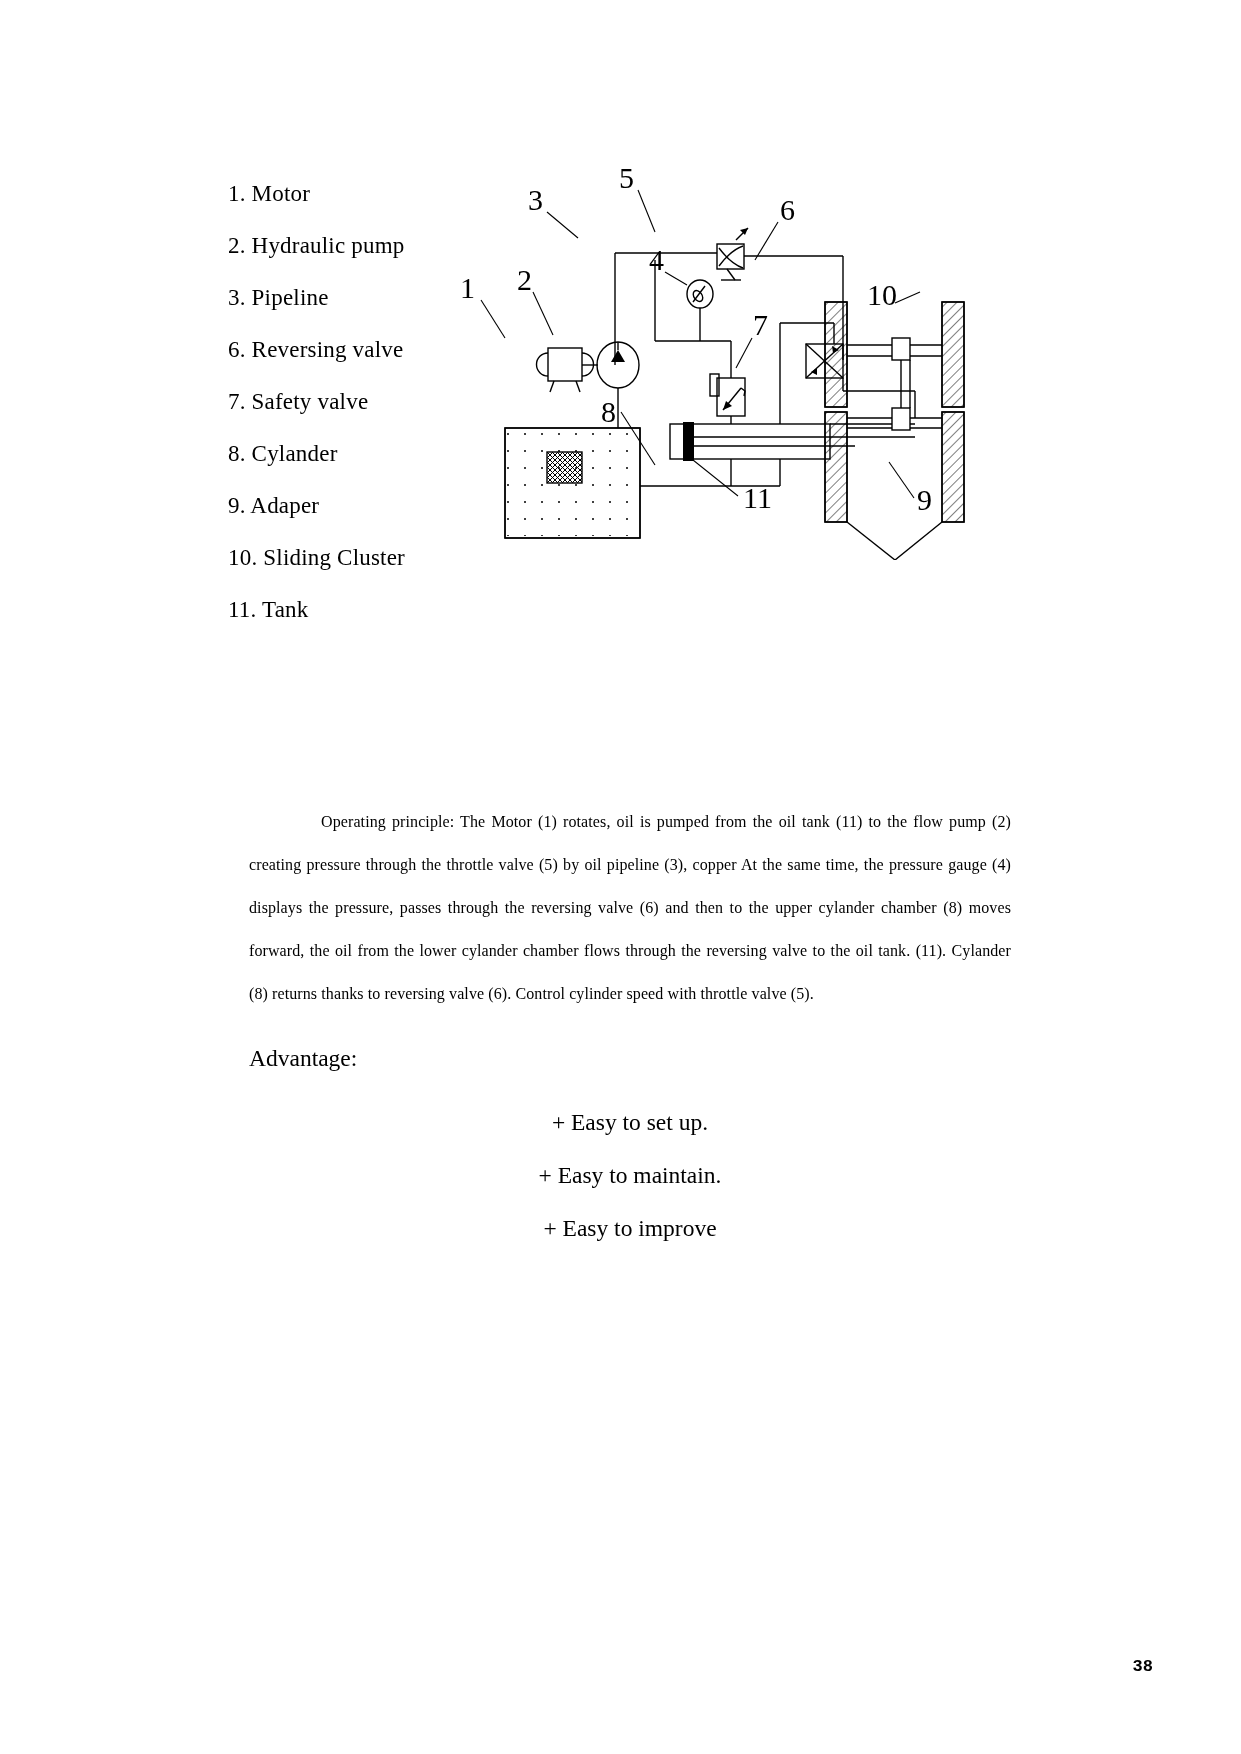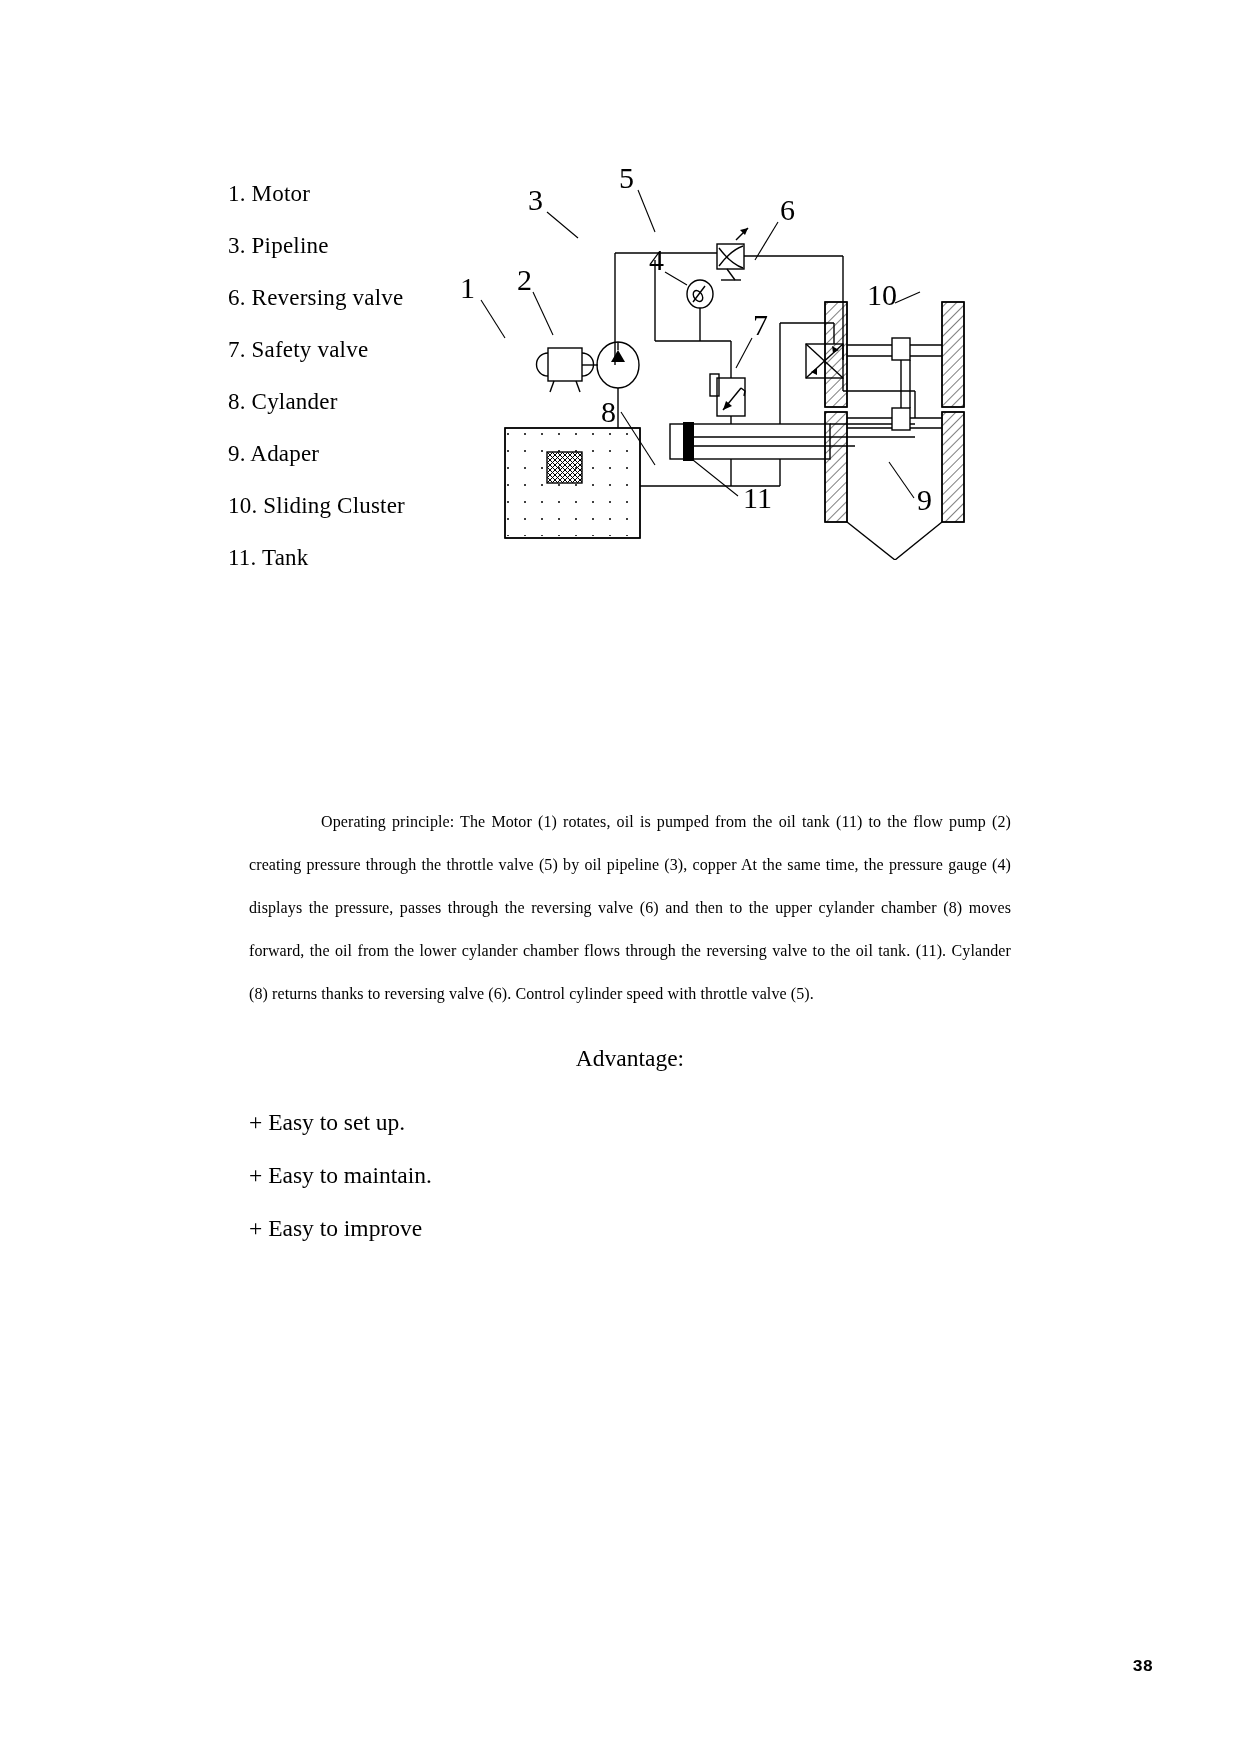--- a/index.html
+++ b/index.html
@@ -62,47 +62,48 @@
     text-align: justify;
     text-justify: inter-word;
     text-indent: 72px;
     margin: 0;
     letter-spacing: 0.1px;
   }
   .plain-line {
     font-size: 23.5px;
     line-height: 43px;
     margin: 0;
-    text-align: center;
   }
   .spacer-sm { height: 16px; }
   .spacer-md { height: 22px; }
   .bullet-line {
     font-size: 23.5px;
     line-height: 53px;
     margin: 0;
+    text-align: center;
   }
 
   
   .page-number {
     position: absolute;
     right: 88px;
     bottom: 78px;
     font-size: 17px;
     font-family: Liberation Mono, monospace;
     font-weight: bold;
   }
 </style>
 </head>
 <body>
 
 <div class="page">
 
   <div class="legend">
     <div class="legend-item">1. Motor</div>
+    <div class="legend-item">2. Hydraulic pump</div>
     <div class="legend-item">3. Pipeline</div>
     <div class="legend-item">6. Reversing valve</div>
     <div class="legend-item">7. Safety valve</div>
     <div class="legend-item">8. Cylander</div>
     <div class="legend-item">9. Adaper</div>
     <div class="legend-item">10. Sliding Cluster</div>
     <div class="legend-item">11. Tank</div>
   </div>
 
   <div class="diagram">

